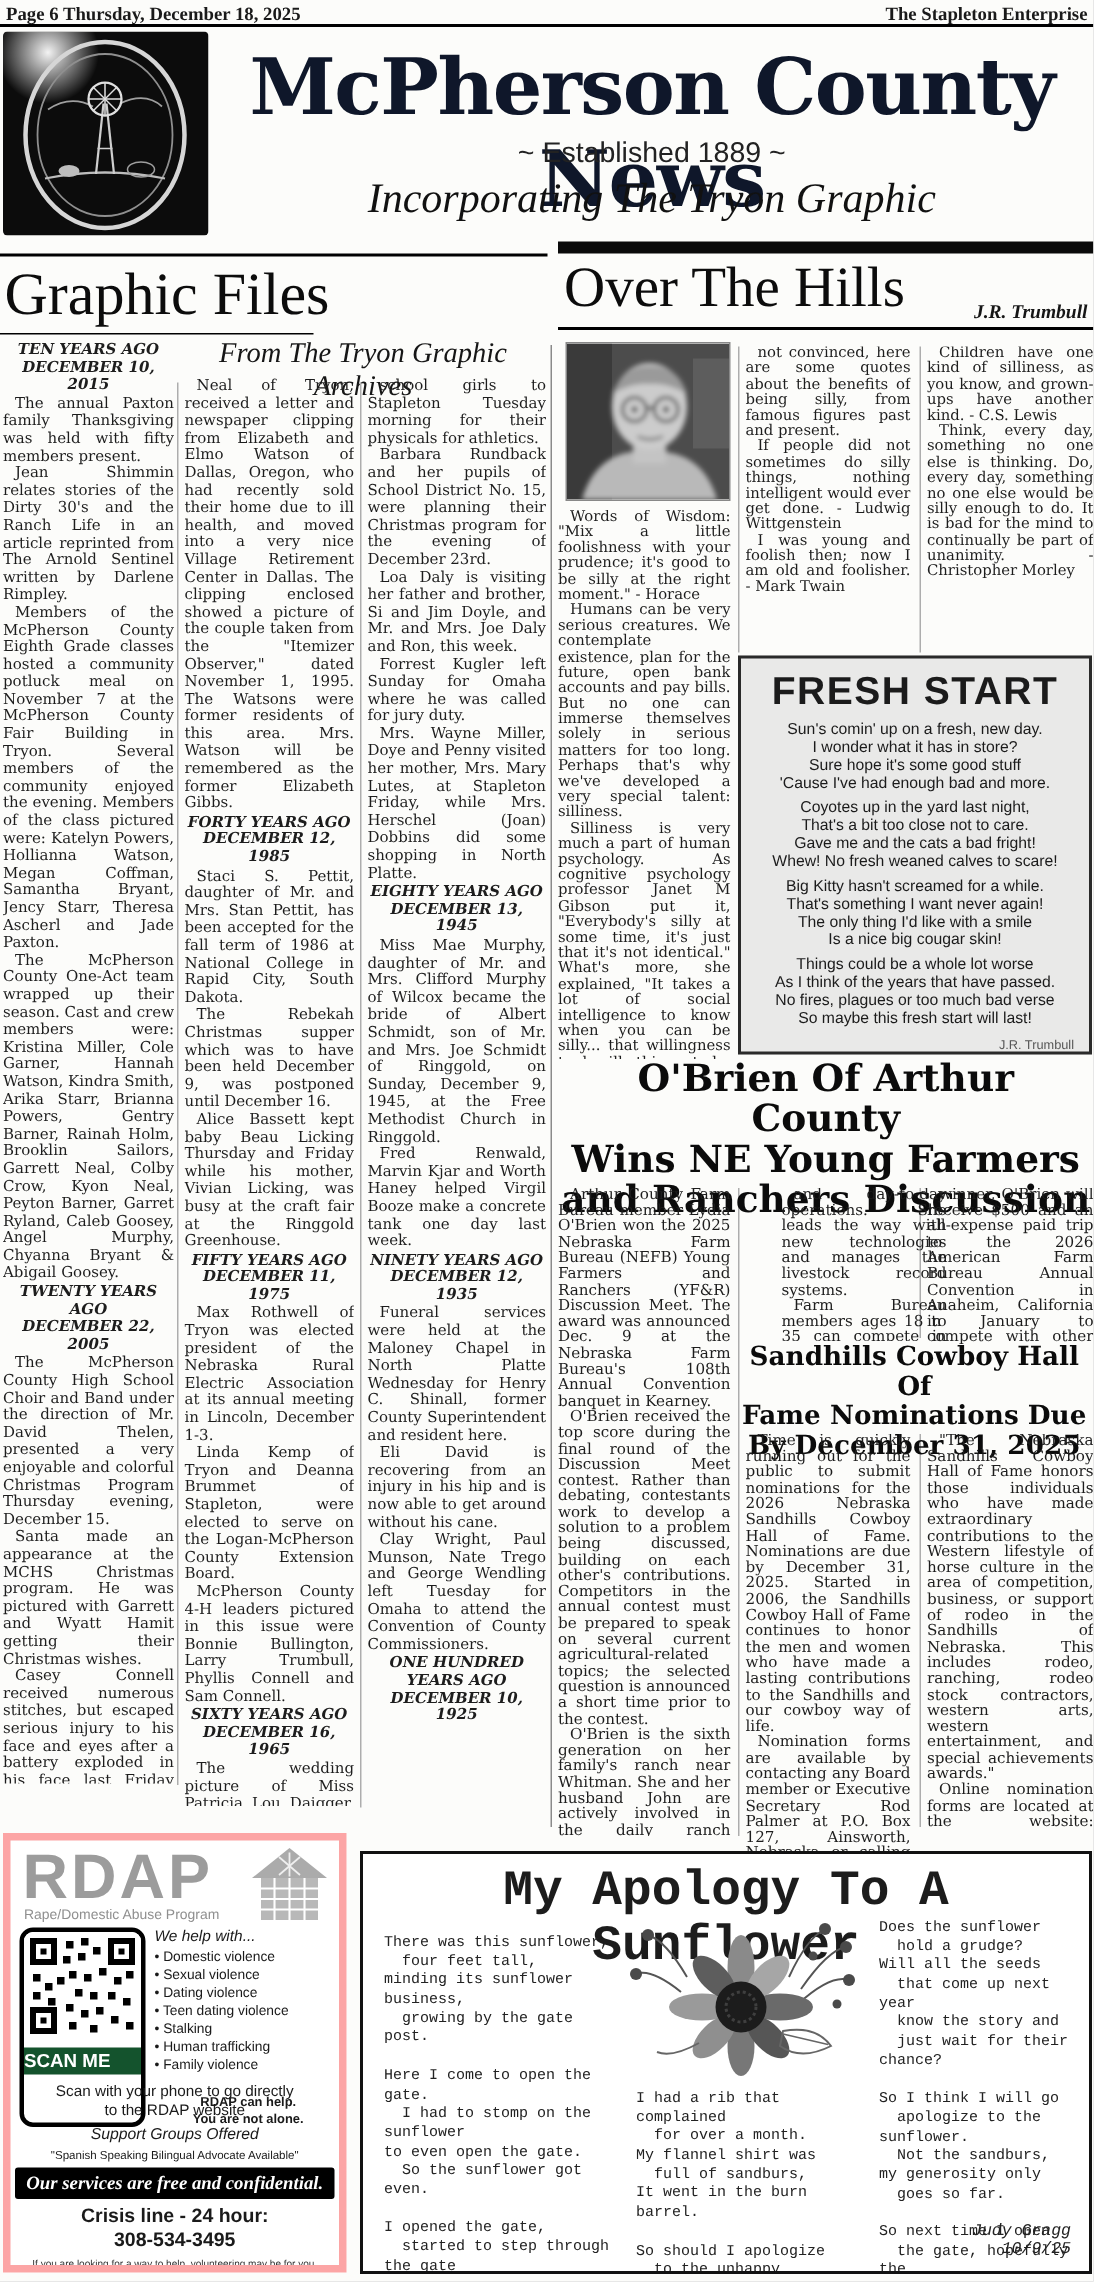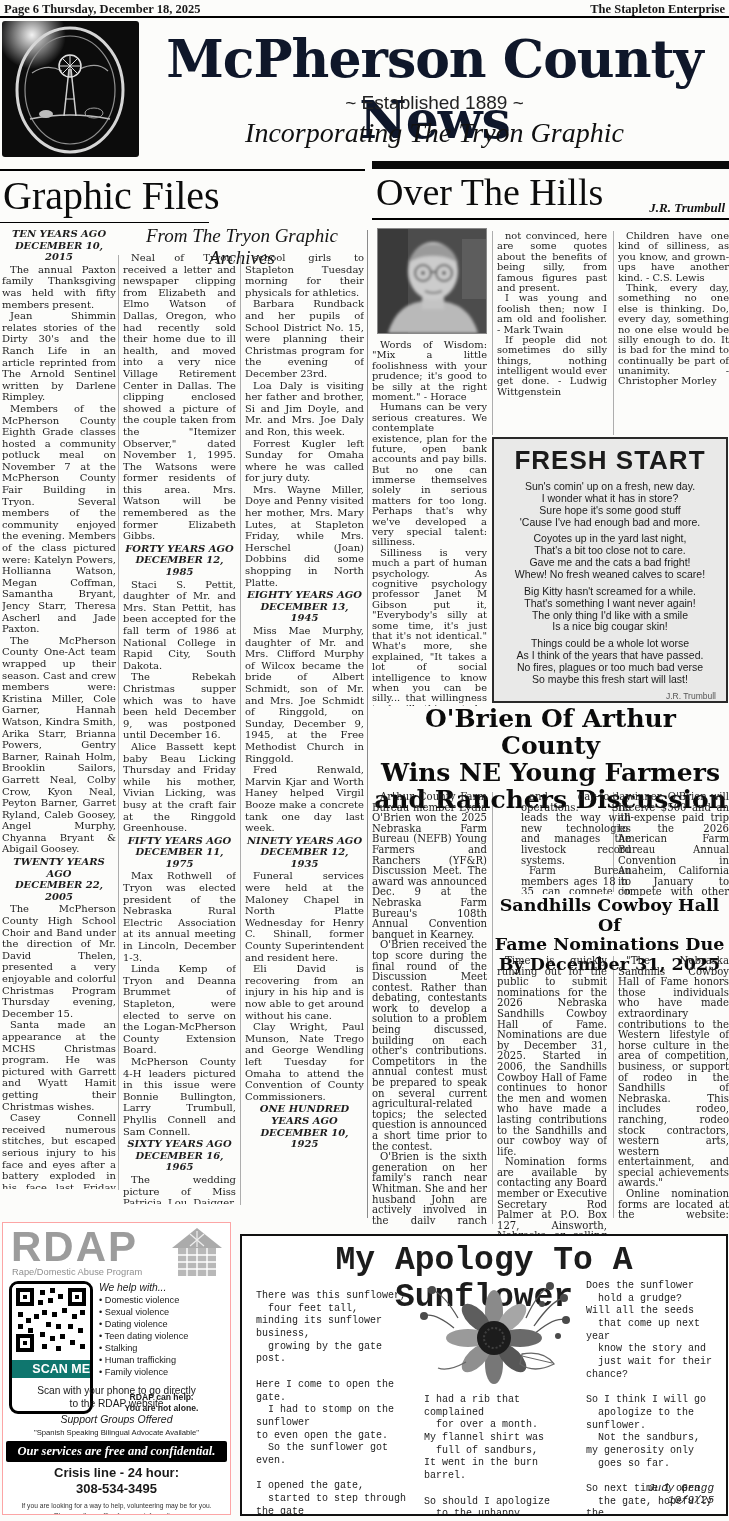--- a/index.html
+++ b/index.html
@@ -44,27 +44,27 @@
   #fresh-box { left:492px; top:437px; width:236px; height:266px; background:#e9e9e8; border:2px solid #2a2a2a; overflow:hidden; font-family:"Liberation Sans",sans-serif; text-align:center; color:#1b1b1b; }
   #fresh-title { font-weight:bold; font-size:26px; letter-spacing:1px; margin:6px 0 3px; }
   .stanza { font-size:10.5px; line-height:1.13; white-space:pre-line; margin:5px 0; }
   #fresh-sig { text-align:right; font-size:8.5px; color:#555; padding-right:10px; line-height:1.3; }
 
   
   #obrien-title { left:372px; top:705px; width:357px; text-align:center; font-family:"DejaVu Serif",serif; font-weight:bold; font-size:25px; line-height:1.08; white-space:pre-line; color:#0b0b0b; }
   #sandhills-title { left:490px; top:896px; width:239px; text-align:center; font-family:"DejaVu Serif",serif; font-weight:bold; font-size:17.5px; line-height:1.12; white-space:pre-line; color:#0b0b0b; }
 
   
-  #rdap { left:2px; top:1222px; width:229px; height:293px; border:1px solid #fca5a5; background:#fff; font-family:"Liberation Sans",sans-serif; color:#1a1a1a; overflow:hidden; }
+  #rdap { left:2px; top:1222px; width:229px; height:293px; border:5px solid #fca5a5; background:#fff; font-family:"Liberation Sans",sans-serif; color:#1a1a1a; overflow:hidden; }
   #rdap-logo { position:absolute; left:8px; top:0px; font-weight:bold; font-size:42px; letter-spacing:2px; color:#9c9c9c; }
   #rdap-sub { position:absolute; left:9px; top:44px; font-size:9.3px; color:#8f8f8f; }
   #rdap-house { position:absolute; right:6px; top:3px; }
   .rdap-mid { position:absolute; left:6px; top:58px; width:215px; display:flex; gap:6px; }
   .qrwrap { width:84px; border:3px solid #000; border-radius:9px; overflow:hidden; background:#fff; flex-shrink:0; }
-  .scanme { background:#0f766e; color:#fff; font-weight:bold; font-size:12.5px; text-align:right; padding:2px 0; }
+  .scanme { background:#14532d; color:#fff; font-weight:bold; font-size:12.5px; text-align:left; padding:2px 0; }
   .helpcol { flex:1; font-size:9.2px; line-height:1.3; }
   .wehelp { font-style:italic; font-size:10.3px; text-align:left; margin-bottom:1px; }
   .canhelp { font-weight:bold; font-size:8.6px; text-align:center; white-space:pre-line; margin-top:13px; }
   #rdap-lower { position:absolute; left:0; top:162px; width:100%; }
   .scan-note { text-align:center; font-size:10.2px; white-space:pre-line; line-height:1.25; }
   .support { text-align:center; font-style:italic; font-size:10.5px; margin-top:2px; }
   .advocate { text-align:center; font-size:7.7px; margin-top:3px; }
   .banner { background:#000; color:#fff; font-family:"Liberation Serif",serif; font-style:italic; font-weight:bold; text-align:center; font-size:12.5px; margin:4px 3px 3px; padding:3px 0; border-radius:2px; }
   .crisis { text-align:center; font-weight:bold; font-size:13px; line-height:1.3; }
   .volnote { text-align:center; font-size:6.7px; color:#333; margin-top:3px; line-height:1.4; white-space:pre-line; }
@@ -212,22 +212,22 @@
     </svg>
   </div>
 
   <div class="ncol oth" style="left:372px; top:340px; width:115px; height:366px;">
       <p class="para">Words of Wisdom: "Mix a little foolishness with your prudence; it's good to be silly at the right moment." - Horace</p>
       <p class="para">Humans can be very serious creatures. We contemplate existence, plan for the future, open bank accounts and pay bills. But no one can immerse themselves solely in serious matters for too long. Perhaps that's why we've developed a very special talent: silliness.</p>
       <p class="para">Silliness is very much a part of human psychology. As cognitive psychology professor Janet M Gibson put it, "Everybody's silly at some time, it's just that it's not identical." What's more, she explained, "It takes a lot of social intelligence to know when you can be silly... that willingness to do silly things, to be playful, can be like saying, 'We're going to relax the constraints of the world.'"</p>
     </div>
   <div class="ncol oth" style="left:497px; top:231px; width:110px; height:200px;">
       <p class="para">not convinced, here are some quotes about the benefits of being silly, from famous figures past and present.</p>
+      <p class="para">If people did not sometimes do silly things, nothing intelligent would ever get done. - Ludwig Wittgenstein</p>
       <p class="para">I was young and foolish then; now I am old and foolisher. - Mark Twain</p>
-      <p class="para">If people did not sometimes do silly things, nothing intelligent would ever get done. - Ludwig Wittgenstein</p>
     </div>
   <div class="ncol oth" style="left:618px; top:231px; width:111px; height:200px;">
       <p class="para">Children have one kind of silliness, as you know, and grown-ups have another kind. - C.S. Lewis</p>
       <p class="para">Think, every day, something no one else is thinking. Do, every day, something no one else would be silly enough to do. It is bad for the mind to continually be part of unanimity. - Christopher Morley</p>
     </div>
 
   <div class="abs" id="fresh-box">
     <div id="fresh-title">FRESH START</div>
     <div>
         <p class="stanza">Sun's comin' up on a fresh, new day.

